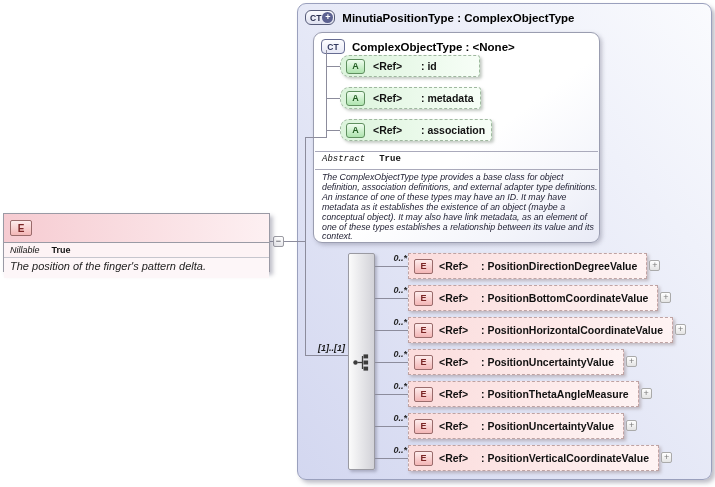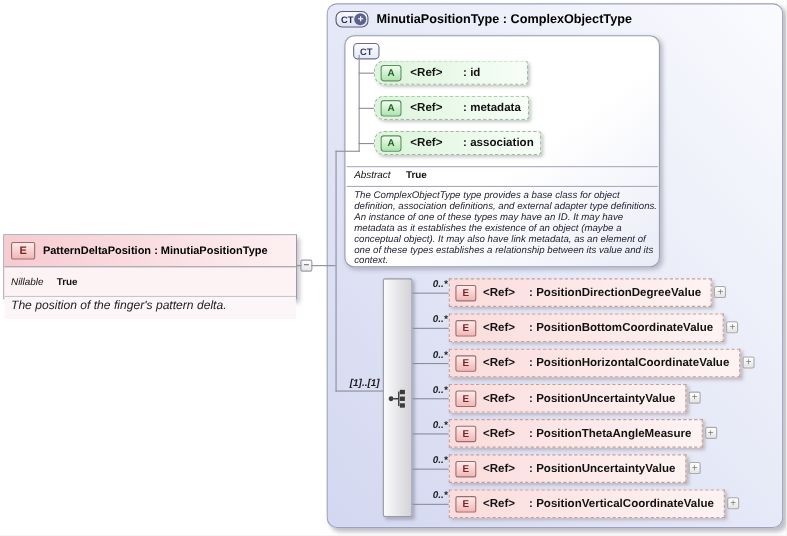--- a/index.html
+++ b/index.html
@@ -35,21 +35,21 @@
   .base-box{
     position:absolute;left:313px;top:32px;width:287px;height:211px;box-sizing:border-box;
     border:1px solid #9a9db0;border-radius:9px;
     background:linear-gradient(to bottom right,#ffffff 55%,#f4f5fb 80%,#e9ebf6);
     box-shadow:2px 2px 4px rgba(110,110,130,.4);
   }
   .base-header{position:absolute;left:7px;top:6px;display:flex;align-items:center;gap:7px;}
   .base-title{font-size:11.5px;font-weight:bold;color:#000;white-space:nowrap;}
   .sep{position:absolute;left:1px;right:1px;height:1px;background:#aab;}
   .sep1{top:118px;} .sep2{top:136px;}
-  .abstract-row{position:absolute;left:8px;top:121px;display:flex;align-items:flex-start;font-size:9px;}
+  .abstract-row{position:absolute;left:8px;top:121px;display:flex;align-items:flex-start;font-size:9px;font-family:Liberation Mono, monospace;}
   .prop-label{font-style:italic;color:#111;}
   .prop-value{font-weight:bold;margin-left:14px;color:#111;}
   .base-desc{position:absolute;left:8px;top:140px;width:278px;
     font-size:8.8px;line-height:9.9px;font-style:italic;color:#1d1d30;}
 
   
   .e-icon{display:inline-flex;align-items:center;justify-content:center;flex:none;
     width:17px;height:13px;border:1px solid #996b6b;border-radius:2px;
     background:linear-gradient(#fdecec,#f3b6b6);color:#7a2626;font-size:9px;font-weight:bold;}
   .e-icon.lg{width:20px;height:14px;font-size:10px;}
@@ -58,21 +58,21 @@
     background:linear-gradient(#f0fdf0,#aee4ae);color:#225c22;font-size:9px;font-weight:bold;}
 
   
   .root-box{
     position:absolute;left:3px;top:213px;width:267px;height:59px;box-sizing:border-box;
     border:1px solid #9a9aa5;background:#fff;box-shadow:3px 3px 4px rgba(120,120,140,.45);
   }
   .root-header{display:flex;align-items:center;height:28px;padding-left:6px;gap:7px;
     background:linear-gradient(to right,#f6cbd1,#fdf0f2);}
   .root-title{font-size:10px;font-weight:bold;color:#000;white-space:nowrap;}
-  .root-props{display:flex;align-items:center;height:28px;box-sizing:border-box;padding-left:6px;
+  .root-props{display:flex;align-items:center;height:16px;box-sizing:border-box;padding-left:6px;
     border-top:1px solid #9a9aa5;border-bottom:1px solid #c6c6ce;background:#fdf3f5;font-size:9px;}
   .root-props .prop-value{margin-left:12px;}
   .root-desc{height:18px;padding:2px 6px 0;background:#fdf6f8;
     font-size:11px;font-style:italic;color:#222;}
 
   
   .toggle-box{position:absolute;left:273px;top:236px;width:11px;height:11px;box-sizing:border-box;
     border:1px solid #9a9aa2;border-radius:2px;background:linear-gradient(#ffffff,#e6e6ea);
     color:#707078;font-size:9px;line-height:9px;text-align:center;font-weight:bold;}
   .occur-label{position:absolute;left:303px;top:343px;width:42px;text-align:right;
@@ -122,20 +122,21 @@
         <span class="ct-txt">CT</span>
         <span class="ct-circle">+</span>
       </span>
       <span class="big-title">MinutiaPositionType : ComplexObjectType</span>
     </div>
   </div>
 
   <div class="base-box">
     <div class="base-header">
       <span class="ct-icon">CT</span>
+      <span class="base-title">ComplexObjectType : &lt;None&gt;</span>
     </div>
     <div class="sep sep1"></div>
     <div class="abstract-row">
       <span class="prop-label">Abstract</span>
       <span class="prop-value">True</span>
     </div>
     <div class="sep sep2"></div>
     <div class="base-desc">The ComplexObjectType type provides a base class for object definition, association definitions, and external adapter type definitions. An instance of one of these types may have an ID. It may have metadata as it establishes the existence of an object (maybe a conceptual object). It may also have link metadata, as an element of one of these types establishes a relationship between its value and its context.</div>
   </div>
 
@@ -157,21 +158,20 @@
         <rect x="11.5" y="2.4" width="4.6" height="4" fill="#3c3c3c"></rect>
         <rect x="11.5" y="8.5" width="4.6" height="4" fill="#3c3c3c"></rect>
         <rect x="11.5" y="14.6" width="4.6" height="4" fill="#3c3c3c"></rect>
       </svg>
     </span>
   </div>
 
   <div class="root-box">
     <div class="root-header">
       <span class="e-icon lg">E</span>
-      <span class="root-title">PatternDeltaPosition : MinutiaPositionType</span>
     </div>
     <div class="root-props">
       <span class="prop-label">Nillable</span>
       <span class="prop-value">True</span>
     </div>
     <div class="root-desc">The position of the finger's pattern delta.</div>
   </div>
 
 <div class="attr-row" style="top: 55px;">
     <div class="hline stub"></div>

